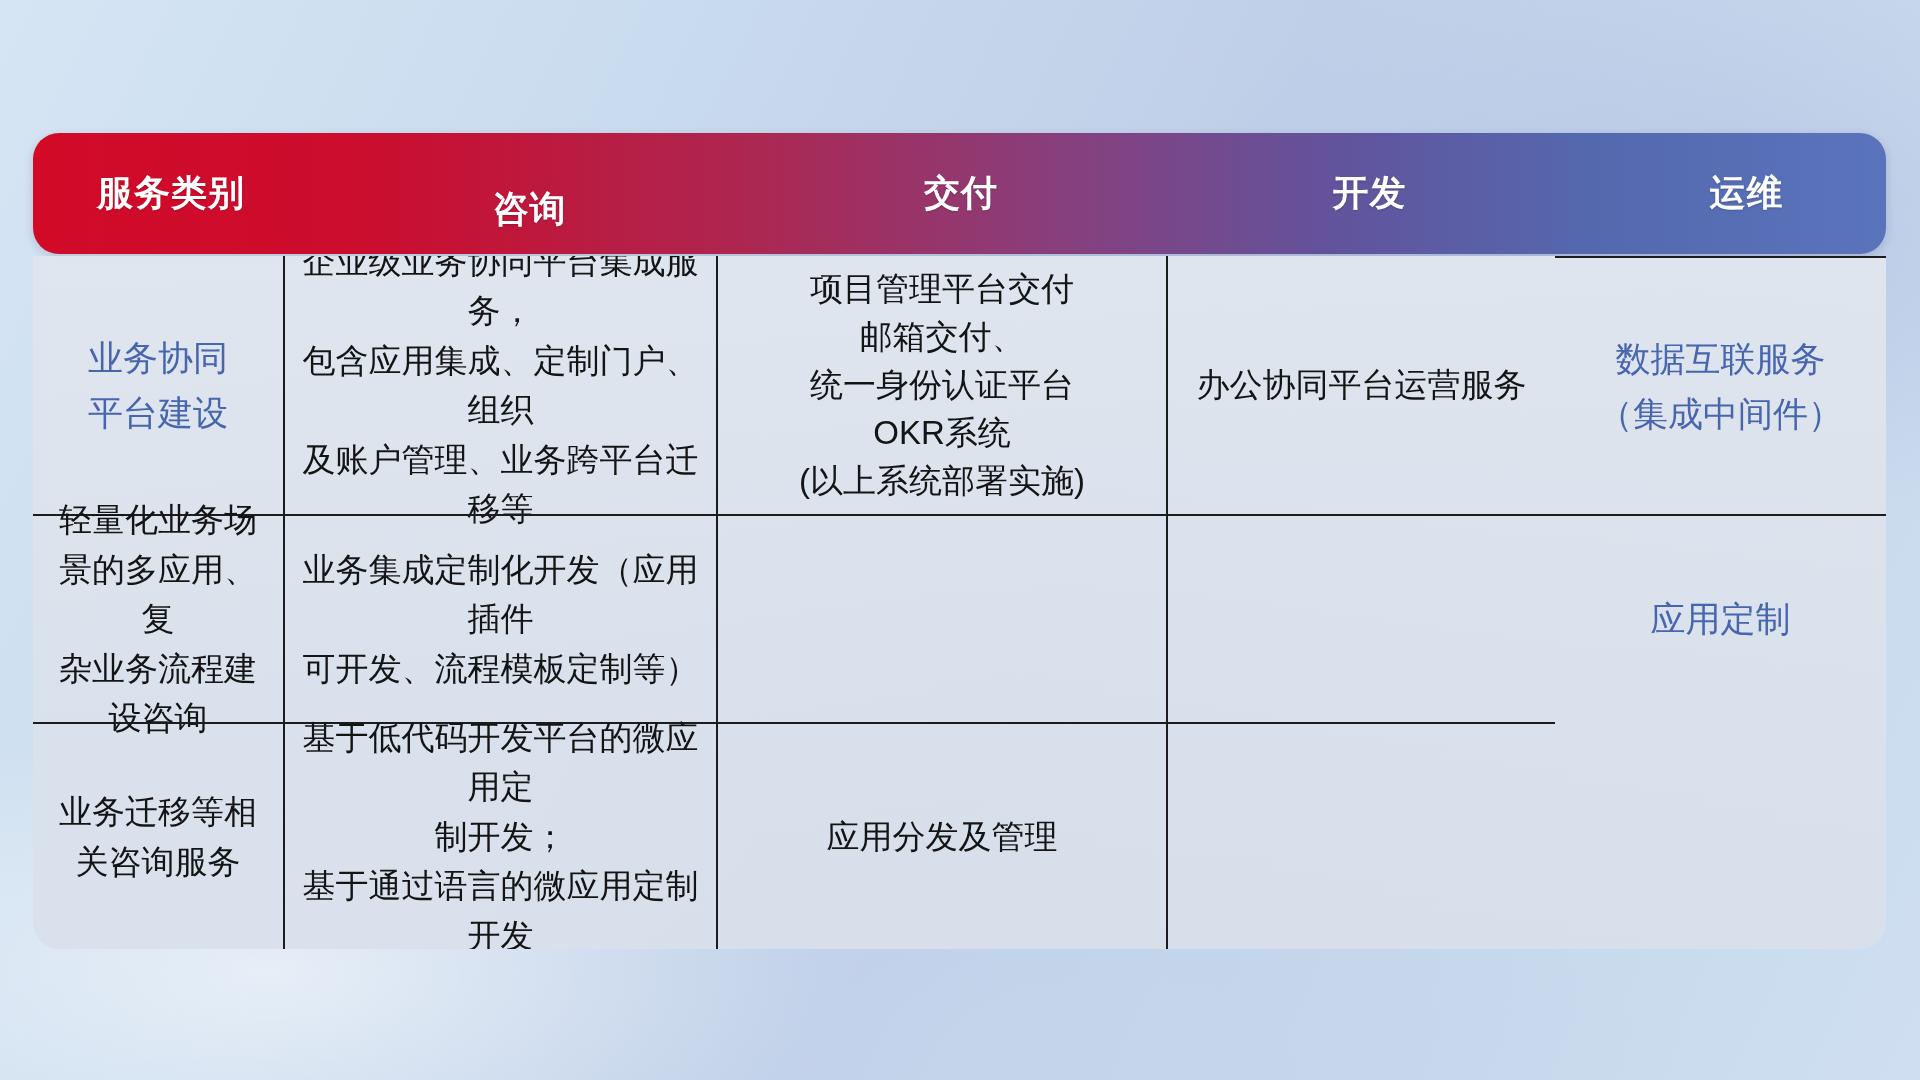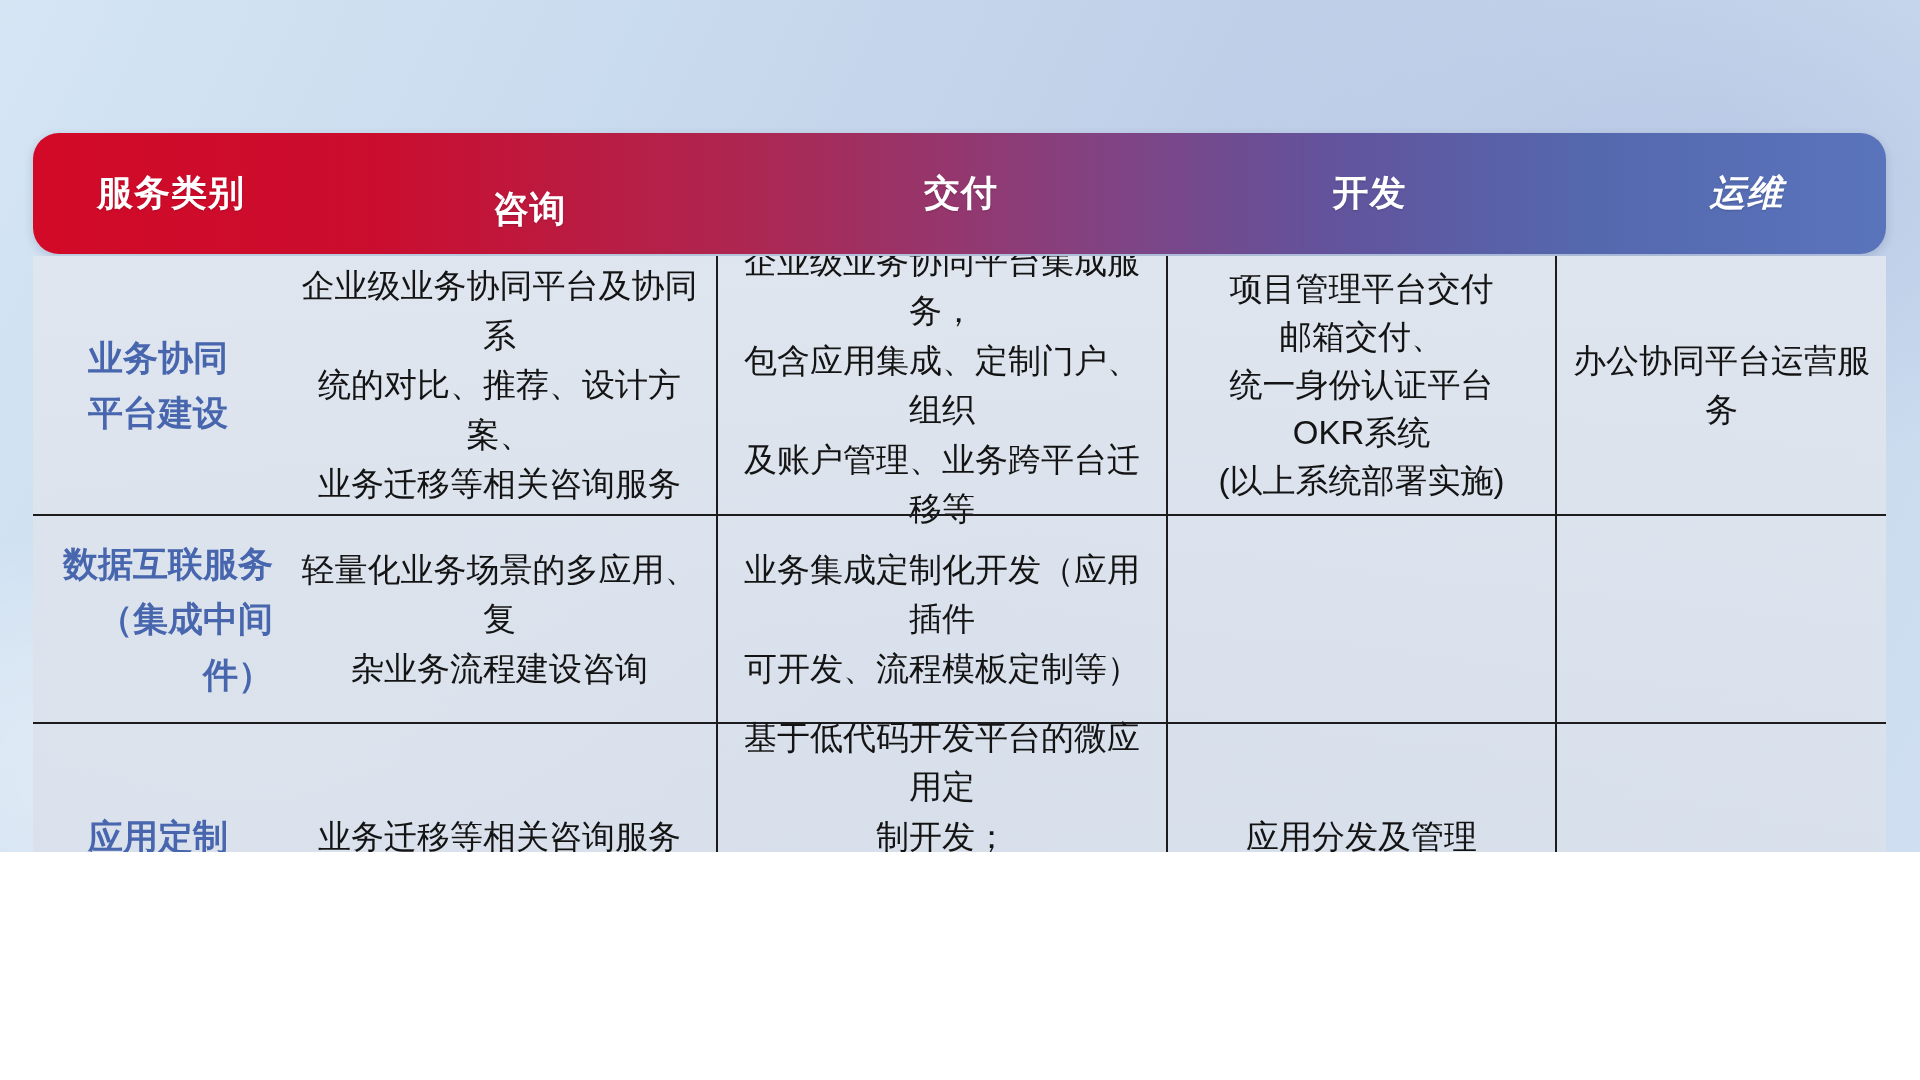--- a/index.html
+++ b/index.html
@@ -4,21 +4,21 @@
 <style>
   * { margin: 0; padding: 0; box-sizing: border-box; }
   html, body { width: 1920px; height: 1080px; }
   body {
     font-family: "Liberation Sans", "DejaVu Sans", sans-serif;
     overflow: hidden;
   }
   .stage {
     position: relative;
     width: 1920px;
-    height: 852px;
+    height: 1080px;
     overflow: hidden;
     background:
       radial-gradient(ellipse 900px 420px at 14% 90%, rgba(255,255,255,0.55), rgba(255,255,255,0) 62%),
       radial-gradient(ellipse 760px 420px at 88% 22%, rgba(182,197,228,0.85), rgba(182,197,228,0) 70%),
       radial-gradient(ellipse 900px 480px at 58% 100%, rgba(197,214,236,0.75), rgba(197,214,236,0) 65%),
       linear-gradient(115deg, #d5e5f4 0%, #c9dbee 28%, #c0cfe8 55%, #c7d8ec 78%, #cfdff1 100%);
   }
 
   
   .header-bar {
@@ -39,21 +39,21 @@
     color: #ffffff;
     font-size: 36px;
     font-weight: bold;
     letter-spacing: 1px;
     text-shadow: 0 1px 2px rgba(0,0,0,0.18);
   }
   .hc1 { transform: translateX(13px); }
   .hc2 { transform: translateX(30px); margin-top: 32px; }
   .hc3 { transform: translateX(9px); }
   .hc4 { transform: translateX(20px); }
-  .hc5 { transform: translateX(26px); font-style: italic; }
+  .hc5 { transform: translateX(26px); }
 
   
   .body-panel {
     position: absolute;
     left: 33px; top: 256px;
     width: 1853px; height: 693px;
     border-radius: 0 0 26px 26px;
     background: linear-gradient(180deg, rgba(224,230,239,0.96) 0%, rgba(219,226,236,0.92) 60%, rgba(217,224,235,0.90) 100%);
     display: grid;
     grid-template-columns: 250px 433px 450px 389px 331px;
@@ -66,24 +66,23 @@
     justify-content: center;
     text-align: center;
     white-space: pre-line;
     font-size: 33px;
     line-height: 1.5;
     color: #141414;
     padding: 6px 10px;
   }
   .cat {
     color: #4766ad;
-    font-weight: bold;
+    font-weight: normal;
     font-size: 35px;
     line-height: 1.58;
-    text-align: right;
   }
   
   .vline { border-left: 2px solid #1c1c1e; }
   
   .hline { border-top: 2px solid #1c1c1e; }
   .delivery-tall { line-height: 1.45; }
 </style>
 </head>
 <body>
 
@@ -94,23 +93,20 @@
     <div class="header-cell hc2">咨询</div>
     <div class="header-cell hc4">交付</div>
     <div class="header-cell hc3">开发</div>
     <div class="header-cell hc5">运维</div>
   </div>
 
   <div class="body-panel">
 
     <div class="cell cat">业务协同
 平台建设</div>
-    <div class="cell">企业级业务协同平台及协同系
-统的对比、推荐、设计方案、
-业务迁移等相关咨询服务</div>
     <div class="cell vline">企业级业务协同平台集成服务，
 包含应用集成、定制门户、组织
 及账户管理、业务跨平台迁移等</div>
     <div class="cell vline delivery-tall">项目管理平台交付
 邮箱交付、
 统一身份认证平台
 OKR系统
 (以上系统部署实施)</div>
     <div class="cell vline">办公协同平台运营服务</div>
 

